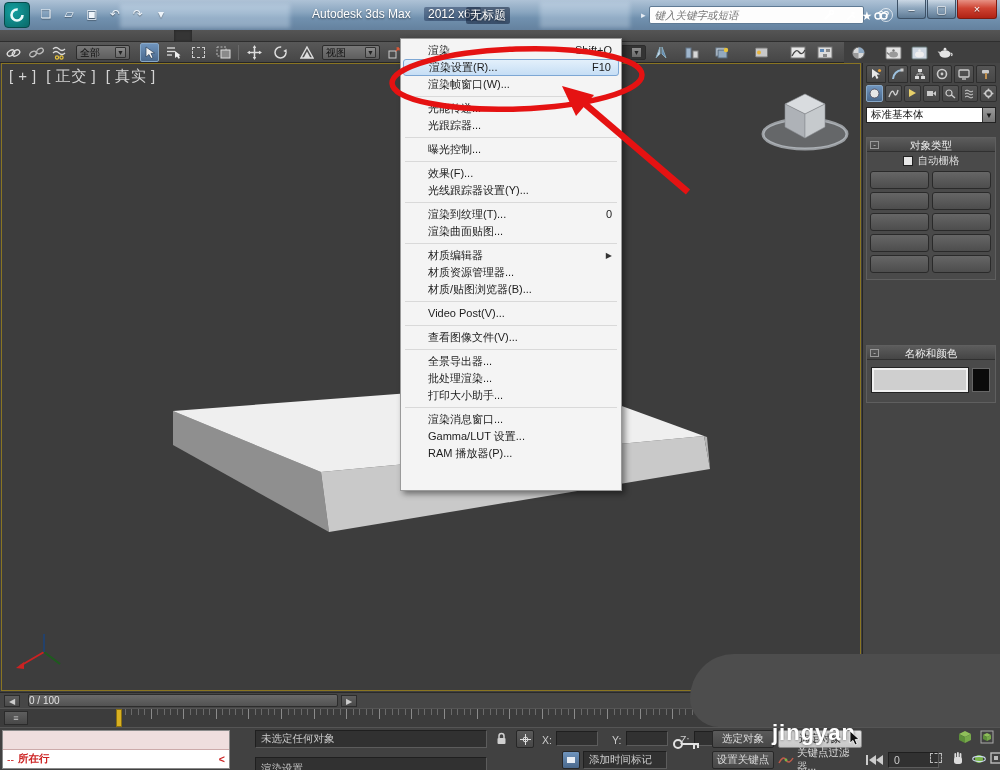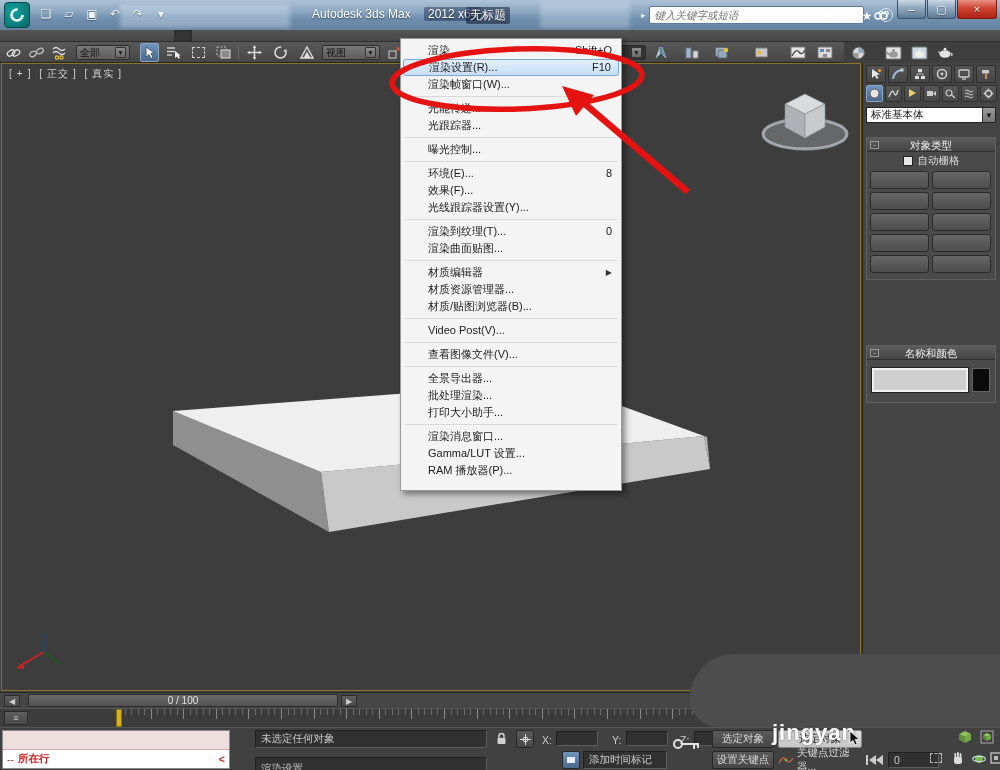--- a/index.html
+++ b/index.html
@@ -50,21 +50,21 @@
   .combo { position:absolute; top:3px; height:15px; background:linear-gradient(#787878,#5e5e5e);
     border:1px solid #2c2c2c; border-radius:2px; color:#111; font-size:10px; display:flex;
     align-items:center; padding:0 3px; }
   .combo .cbx { margin-left:auto; width:11px; height:11px; background:linear-gradient(#8d8d8d,#6a6a6a);
     border:1px solid #333; border-radius:1px; color:#222; font-size:7px; display:flex; align-items:center; justify-content:center; }
   .combo.dark { background:#343434; color:#ccc; }
 
   
   #viewport { left:1px; top:63px; width:860px; height:628px; background:#3d3d3d;
     border:1px solid #8a7522; }
-  #vp-label { left:7px; top:3px; font-size:10px; color:#d4d4d4; letter-spacing:1px; }
+  #vp-label { left:7px; top:3px; font-size:15px; color:#d4d4d4; letter-spacing:1px; }
   #vp-label span { margin-right:4px; }
 
   
   #cmdpanel { left:862px; top:63px; width:138px; height:707px; background:#454545; border-left:1px solid #252525; }
   #cp-tabs { left:3px; top:2px; display:flex; gap:2px; }
   .cp-tab { width:20px; height:18px; display:flex; align-items:center; justify-content:center;
     background:linear-gradient(#555,#474747); border:1px solid #2e2e2e; border-radius:2px 2px 0 0; }
   #cp-cats { left:3px; top:22px; display:flex; gap:2px; }
   .cp-cat { width:17px; height:17px; display:flex; align-items:center; justify-content:center;
     border:1px solid #303030; border-radius:2px; background:linear-gradient(#565656,#484848); }
@@ -101,21 +101,21 @@
     margin:0 2px; padding:0 7px 0 25px; height:17px; line-height:15px; }
   .mi.sep { height:7px; }
   .mi.sep::after { content:""; position:absolute; left:4px; right:4px; top:3px; border-top:1px solid #d9d9d9; }
 
   
   #timeslider { left:0; top:692px; width:1000px; height:16px; background:#464646; border-top:1px solid #2a2a2a; }
   .ts-arrow { position:absolute; top:2px; width:16px; height:12px; background:linear-gradient(#5e5e5e,#4a4a4a);
     border:1px solid #2c2c2c; color:#ccc; font-size:8px; display:flex; align-items:center; justify-content:center; }
   #ts-handle { position:absolute; left:28px; top:1px; width:310px; height:13px;
     background:linear-gradient(#6a6a6a,#525252); border:1px solid #2c2c2c; border-radius:2px;
-    color:#e2e2e2; font-size:10px; display:flex; align-items:center; justify-content:center; }
+    color:#e2e2e2; font-size:10px; display:flex; align-items:center; }
   #trackbar { left:0; top:708px; width:1000px; height:19px; background:#3c3c3c; border-top:1px solid #555; }
   #tb-icon { position:absolute; left:4px; top:2px; width:24px; height:14px; background:linear-gradient(#5e5e5e,#484848);
     border:1px solid #2b2b2b; color:#ccc; font-size:9px; display:flex; align-items:center; justify-content:center; }
   #ruler { position:absolute; left:118px; top:0; width:744px; height:19px;
     background-image:
       repeating-linear-gradient(to right,#8b8b8b 0 1px,transparent 1px 32.6px),
       repeating-linear-gradient(to right,#6a6a6a 0 1px,transparent 1px 6.52px);
     background-size:744px 10px,744px 6px; background-repeat:no-repeat; background-position:0 0,0 0; }
   .tick-label { position:absolute; top:7px; font-size:9px; color:#c3c3c3; }
   .tick-label.cur { color:#e7c42c; font-weight:bold; }
@@ -554,25 +554,20 @@
       <span class="mi-short"></span>
 
     </div>
       <div class="mi sep"></div>
       <div class="mi">
       <span class="mi-label">曝光控制...</span>
       <span class="mi-short"></span>
 
     </div>
       <div class="mi sep"></div>
-      <div class="mi">
-      <span class="mi-label">环境(E)...</span>
-      <span class="mi-short">8</span>
-
-    </div>
       <div class="mi">
       <span class="mi-label">效果(F)...</span>
       <span class="mi-short"></span>
 
     </div>
       <div class="mi">
       <span class="mi-label">光线跟踪器设置(Y)...</span>
       <span class="mi-short"></span>
 
     </div>

